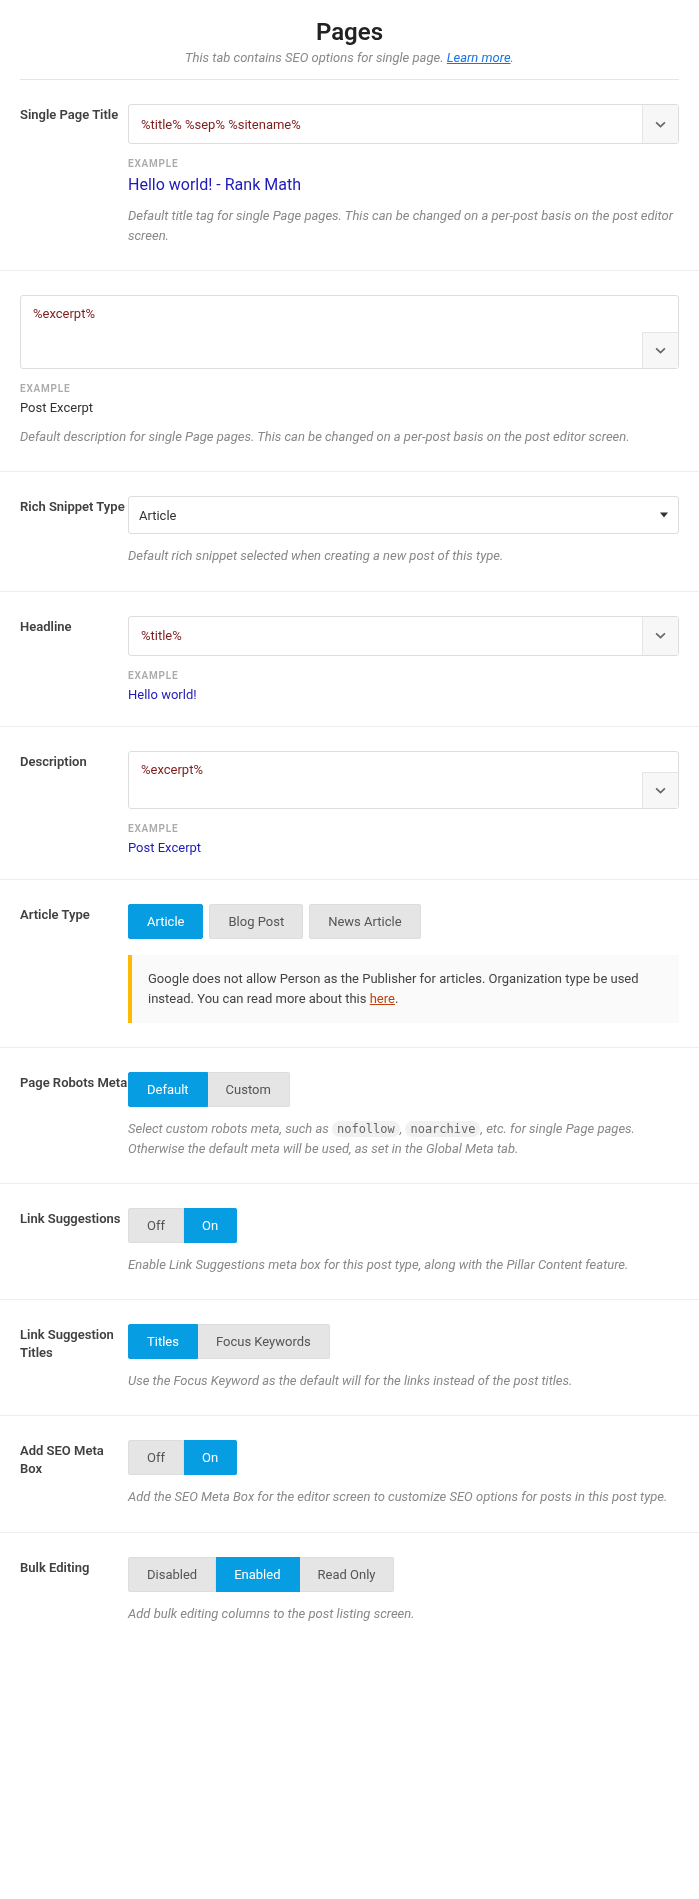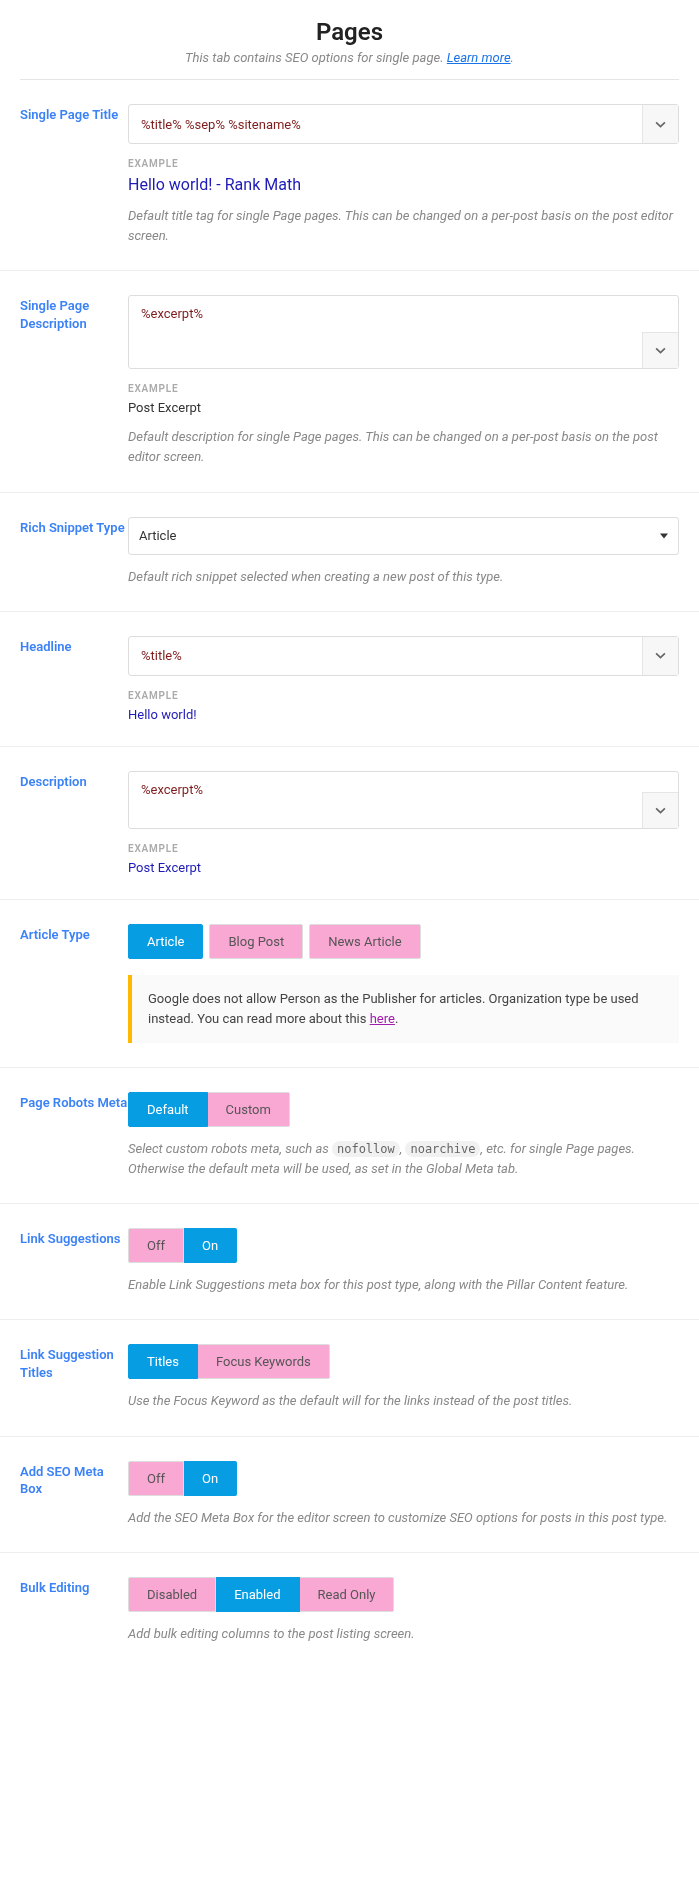--- a/index.html
+++ b/index.html
@@ -41,21 +41,21 @@
     display: flex;
     padding: 24px 20px 24px 20px;
     border-bottom: 1px solid #eee;
   }
   .field-row.no-border { border-bottom: none; }
   .field-label {
     width: 108px;
     flex-shrink: 0;
     font-size: 13px;
     font-weight: 600;
-    color: #3b82f6;
+    color: #404040;
     line-height: 1.35;
     padding-top: 2px;
   }
   .field-body { flex: 1; }
   
   .token-input-wrap {
     display: flex;
     border: 1px solid #ddd;
     border-radius: 3px;
     background: #fff;
@@ -133,21 +133,21 @@
   }
   .select-wrap span { font-size: 13px; color:#333; }
   .select-wrap .tri {
     position:absolute; right:10px; top:50%; transform:translateY(-50%);
     width:0;height:0;border-left:4px solid transparent;border-right:4px solid transparent;border-top:5px solid #333;
   }
   
   .btn-group { display:flex; gap:0; }
   .btn-group .btn {
     border:1px solid #ddd;
-    background:#f9a8d4;
+    background:#e5e5e5;
     padding:9px 18px;
     font-size:13px;
     color:#555;
     cursor:pointer;
   }
   .btn-group.gap .btn { margin-right:6px; border-radius:2px; }
   .btn-group.joined .btn { border-radius:0; }
   .btn-group.joined .btn + .btn { border-left:none; }
   .btn-group.joined .btn:first-child { border-top-left-radius:2px; border-bottom-left-radius:2px;}
   .btn-group.joined .btn:last-child { border-top-right-radius:2px; border-bottom-right-radius:2px;}
@@ -159,21 +159,21 @@
   
   .notice {
     border-left:4px solid #ffb900;
     background:#fafafa;
     padding:14px 16px;
     font-size:13px;
     color:#444;
     line-height:1.55;
     margin-top:16px;
   }
-  .notice a { color:#a21caf; text-decoration:underline; }
+  .notice a { color:#c2410c; text-decoration:underline; }
 </style>
 </head>
 <body>
 
 <div class="page-header">
   <div class="page-title">Pages</div>
   <div class="page-subtitle">
     <span>This tab contains SEO options for single page. </span><a href="#">Learn more</a><span>.</span>
   </div>
 </div>
@@ -190,21 +190,20 @@
           </svg>
       </div>
     </div>
     <div class="example-lbl">EXAMPLE</div>
     <a class="example-link">Hello world! - Rank Math</a>
     <div class="help-text">Default title tag for single Page pages. This can be changed on a per-post basis on the post editor screen.</div>
   </div>
 </div>
 
 <div class="field-row">
-  <div class="field-label">Single Page Description</div>
   <div class="field-body">
     <div class="token-input-wrap" style="align-items:stretch;">
       <textarea class="token-input token-textarea" style="">%excerpt%</textarea>
       <div class="chevron-btn bottom">
         <svg viewBox="0 0 10 10">
             <path d="M1 3 L5 7 L9 3" fill="none" stroke="#666" stroke-width="1.5"></path>
           </svg>
       </div>
     </div>
     <div class="example-lbl">EXAMPLE</div>

